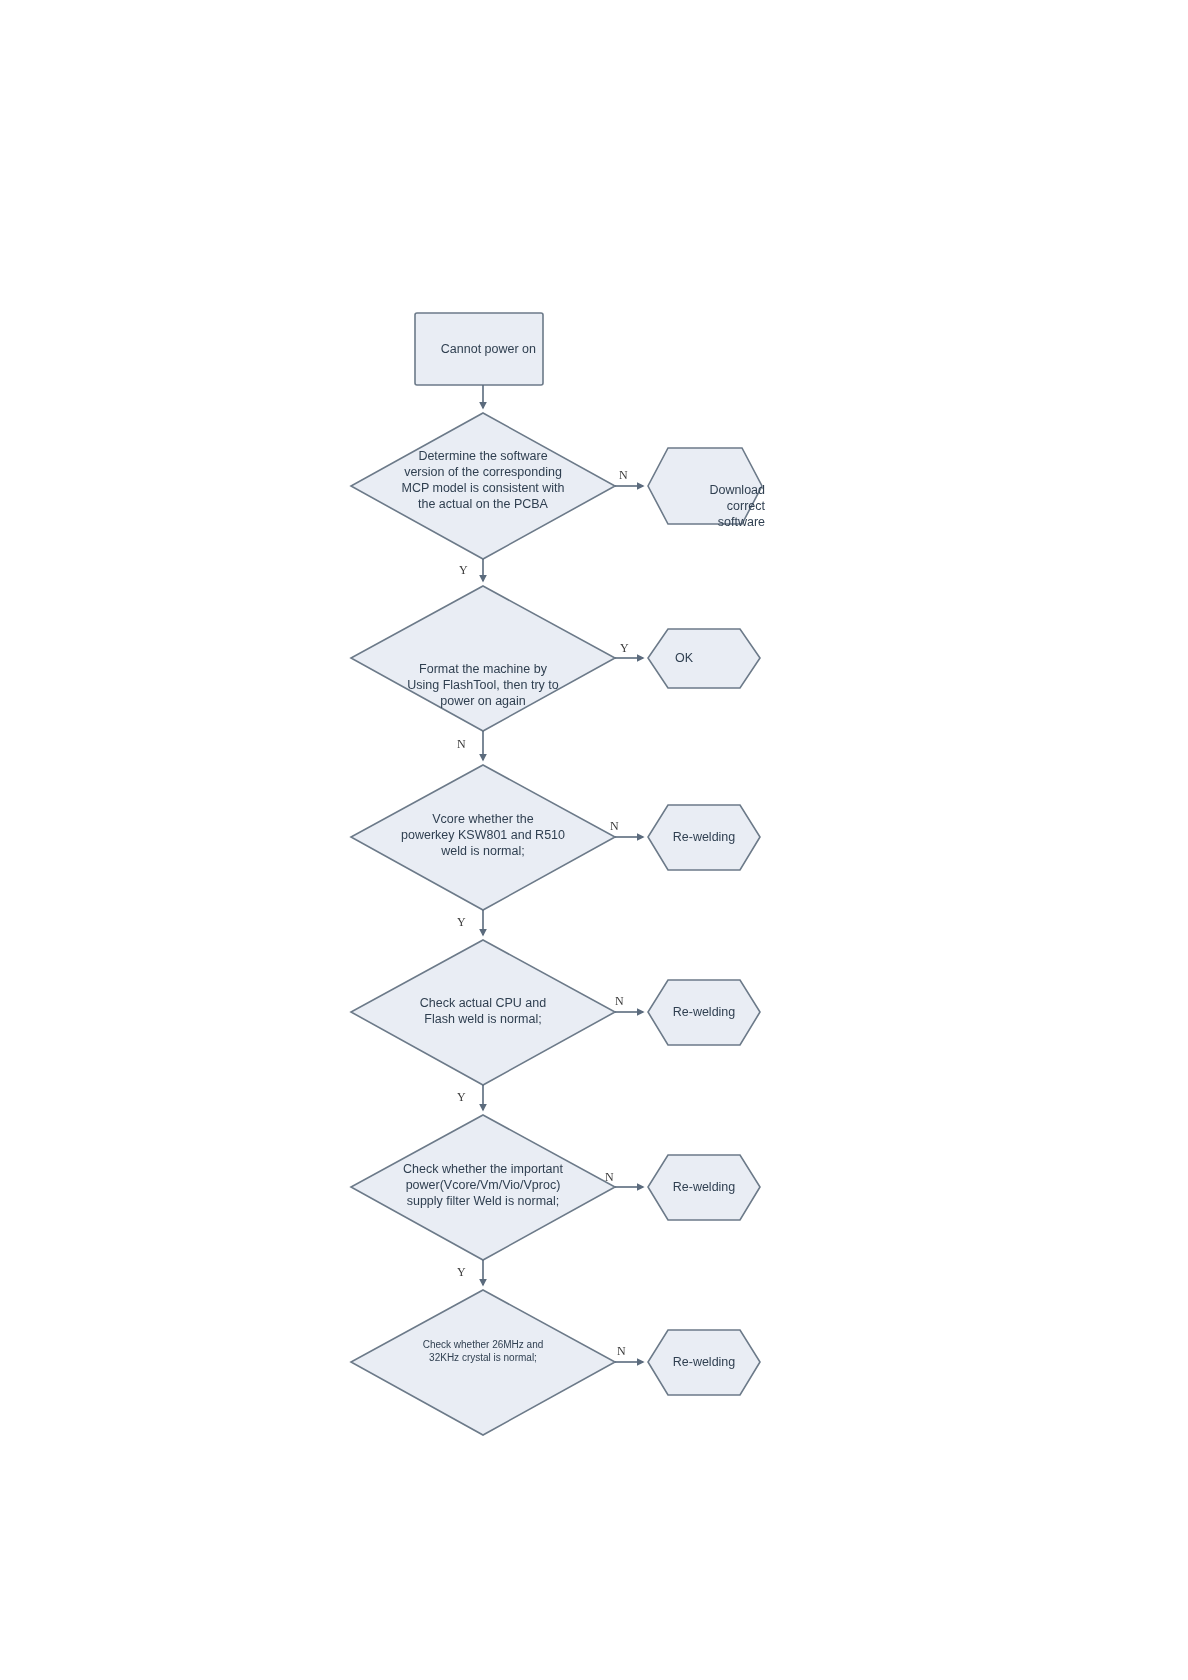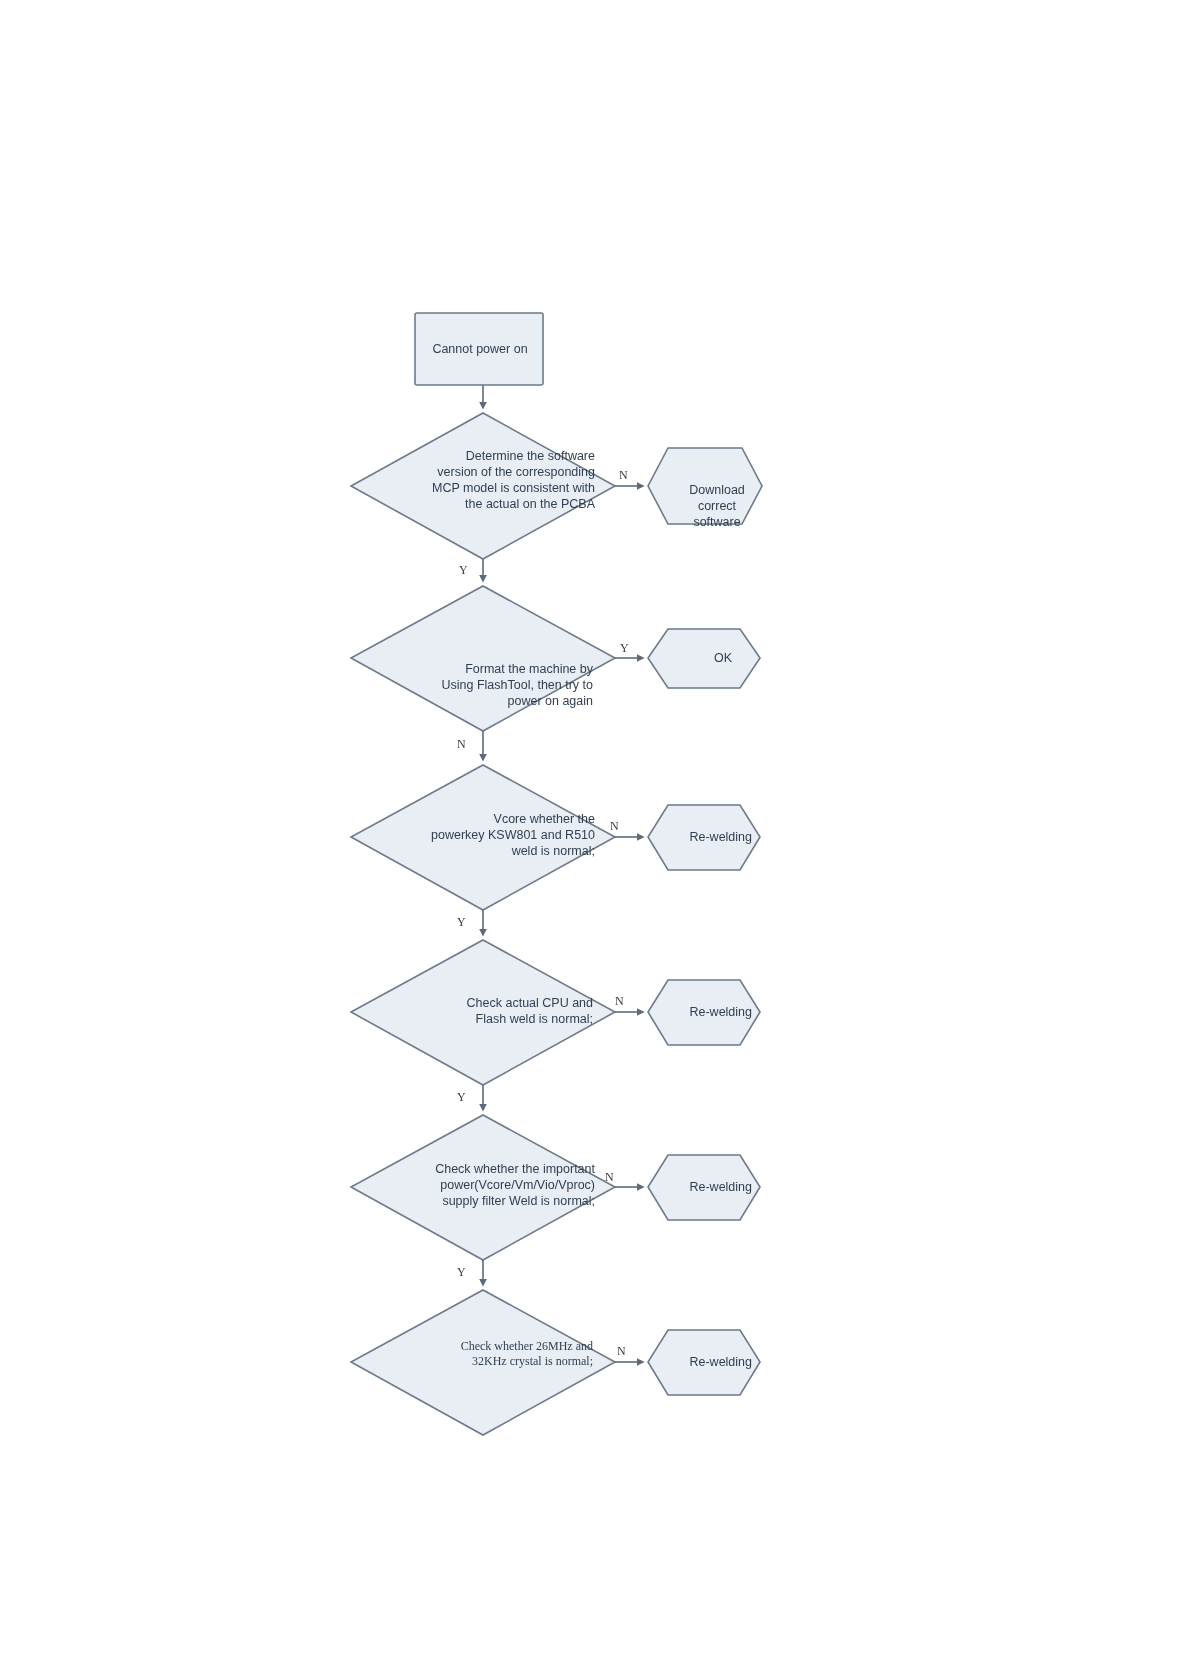--- a/index.html
+++ b/index.html
@@ -26,25 +26,25 @@
     color: #2f3f50;
     line-height: 1.28;
     white-space: pre-line;
     pointer-events: none;
   }
   .t-sans {
     font-family: "Liberation Sans", sans-serif;
     font-size: 12.5px;
   }
   .t-serif {
-    font-family: Liberation Serif, serif;
-    font-size: 12px;
+    font-family: Liberation Sans, sans-serif;
+    font-size: 10px;
   }
-  .center { text-align: right; }
-  .left { text-align: center; }
+  .center { text-align: center; }
+  .left { text-align: right; }
   .branch-label {
     position: absolute;
     font-family: "Liberation Serif", serif;
     font-size: 12px;
     color: #3a3a3a;
     pointer-events: none;
   }
 </style>
 </head>
 <body>

